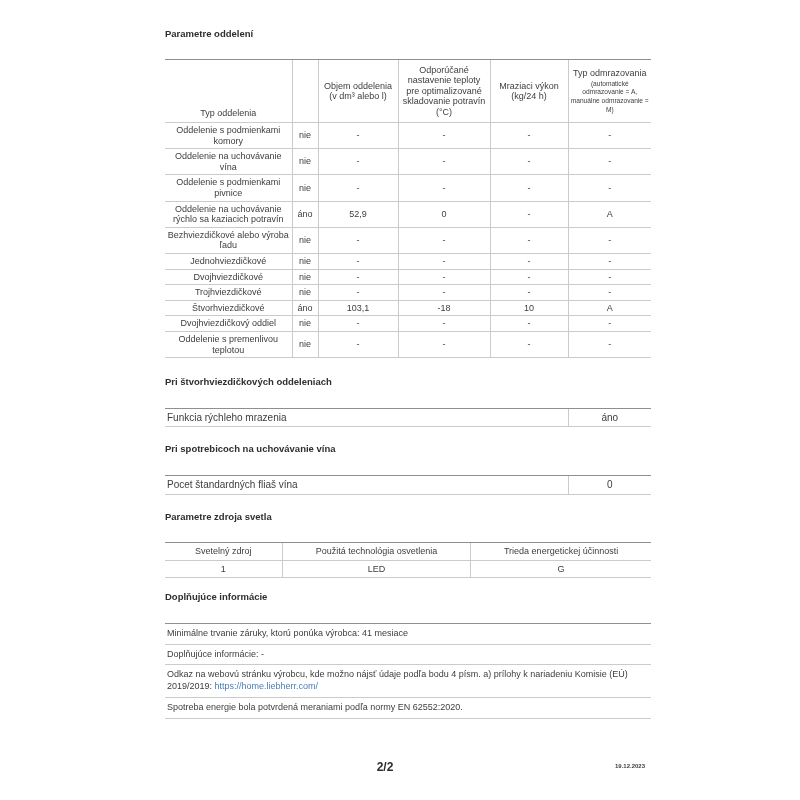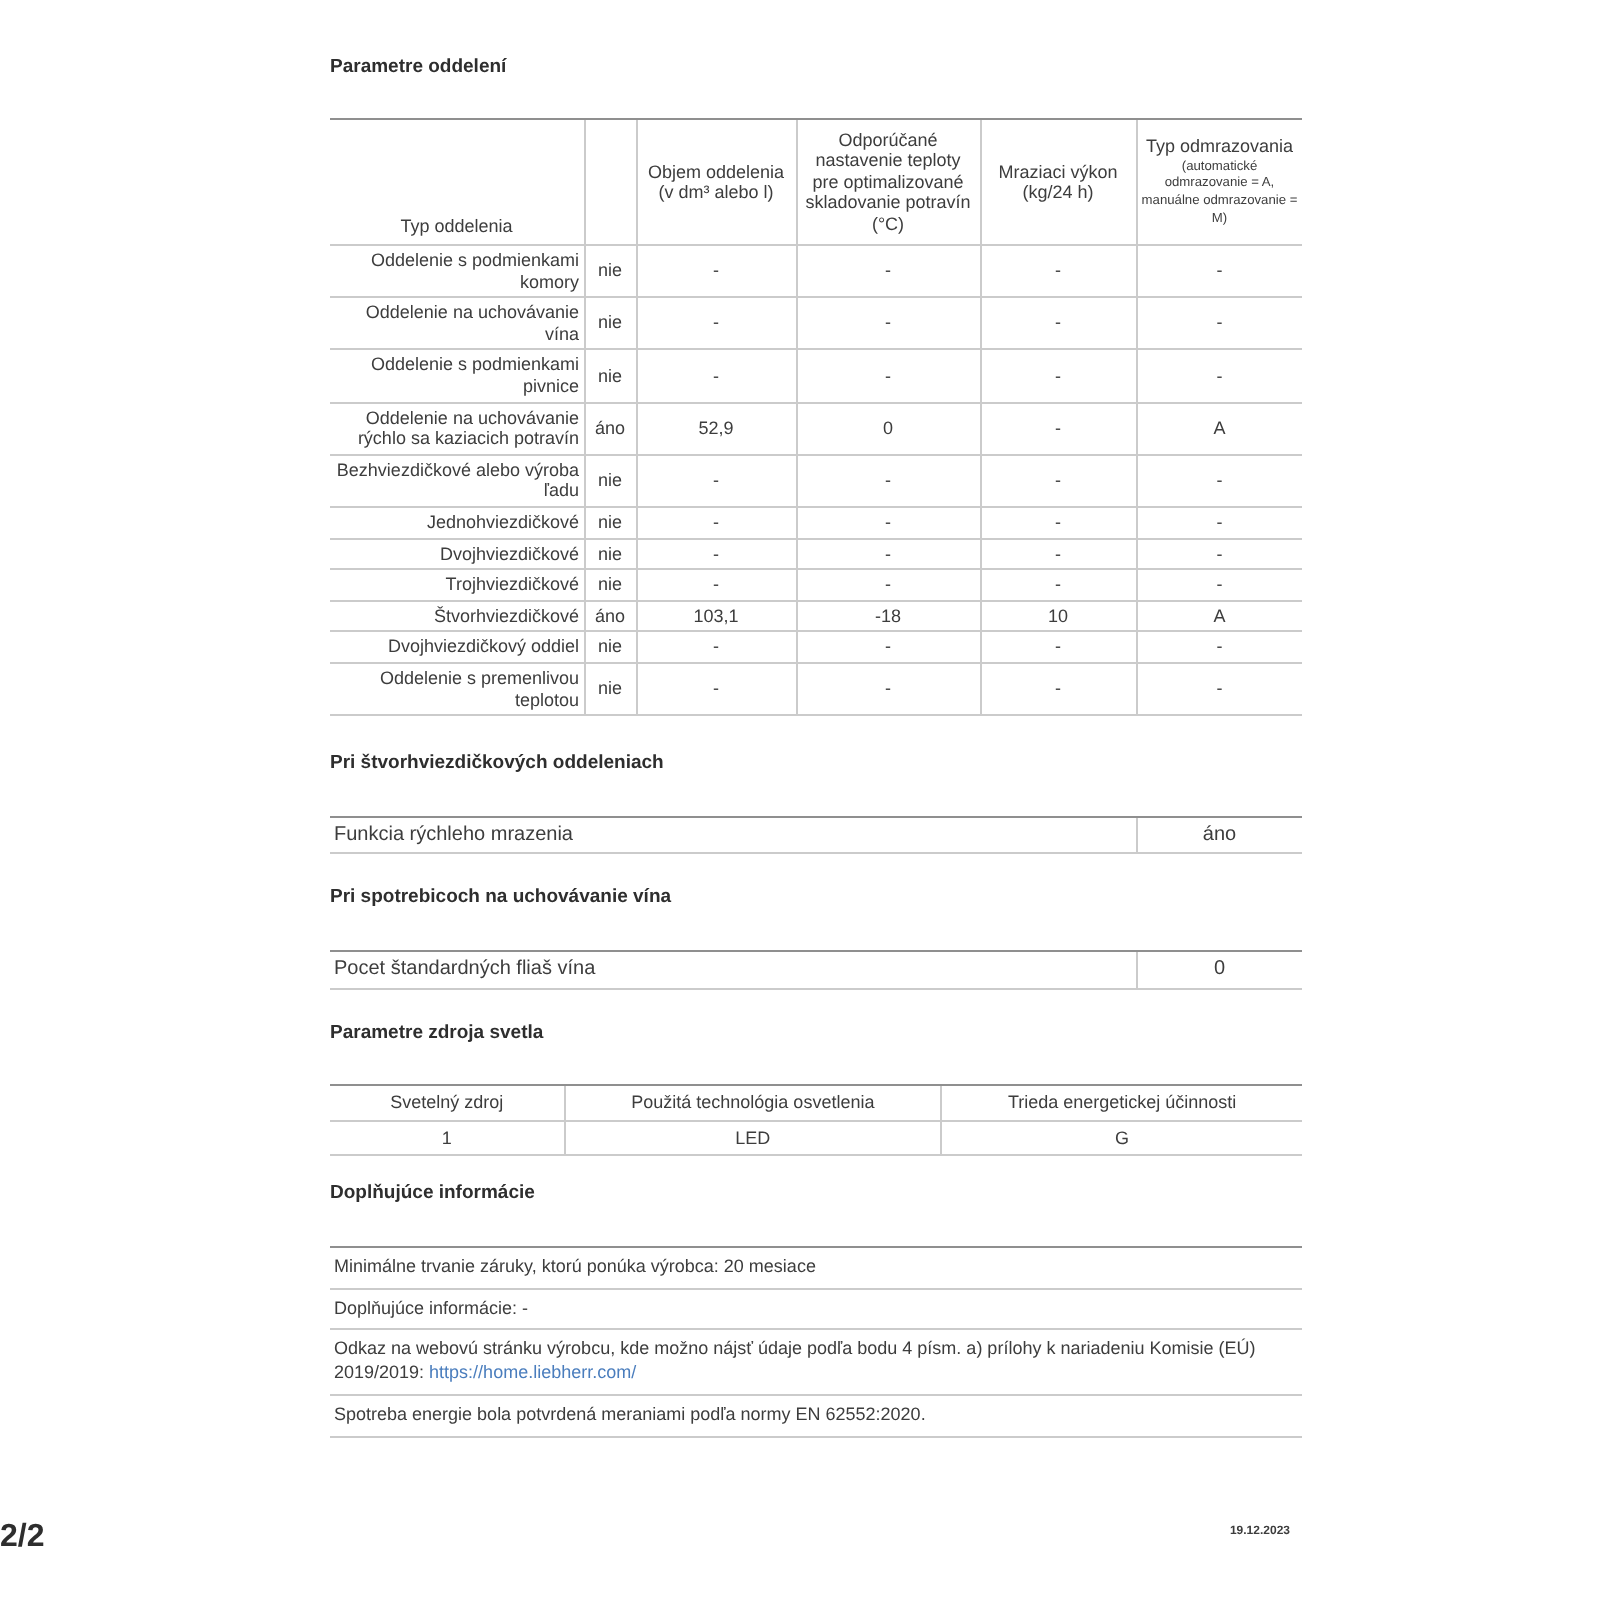--- a/index.html
+++ b/index.html
@@ -26,21 +26,21 @@
   
   .main th, .main td {
     font-size:9px; font-weight:400; line-height:1.18;
     border-bottom:1px solid #cbcbcb; border-left:1px solid #cbcbcb;
     text-align:center; vertical-align:middle; padding:2px 2px;
     color:#3d3d3d; overflow:hidden;
   }
   .main th:first-child, .main td:first-child { border-left:none; }
   .main thead th { height:62px; vertical-align:middle; }
   .main thead th.h-type { vertical-align:bottom; padding-bottom:3px; }
-  .main td.c-label { text-align:right; padding-left:2px; }
+  .main td.c-label { text-align:center; padding-left:2px; }
   .main .note { display:block; font-size:6.6px; line-height:1.3; margin-top:1px; }
 
   
   .kv td {
     font-size:10px; line-height:1.18; padding:3px 2px;
     border-bottom:1px solid #cbcbcb; vertical-align:middle;
   }
   .kv td.kv-label { text-align:left; padding-left:2px; }
   .kv td.kv-value { width:83px; text-align:center; border-left:1px solid #cbcbcb; }
 
@@ -54,21 +54,21 @@
 
   
   .info-row {
     font-size:9px; line-height:1.32; padding:4px 2px 4px 2px;
     border-bottom:1px solid #cbcbcb;
   }
   a.doc-link { color:#4a7dbd; text-decoration:none; }
 
   .footer-page {
     position:absolute; top:760px; left:0; width:770px;
-    font-size:16px; font-weight:700; color:#2e2e2e;
+    text-align:center; font-size:12px; font-weight:700; color:#2e2e2e;
   }
   .footer-date {
     position:absolute; top:763px; left:595px; width:50px;
     text-align:right; font-size:6px; font-weight:700; color:#3d3d3d;
   }
 </style>
 </head>
 <body>
 
 <div class="content">
@@ -232,21 +232,21 @@
         <td>1</td>
         <td>LED</td>
         <td>G</td>
       </tr>
     </tbody>
       </table>
   </div>
 
   <div class="sec sec5">
     <div class="sec-title">Doplňujúce informácie</div>
-    <div class="info-row">Minimálne trvanie záruky, ktorú ponúka výrobca: 20 mesiace</div>
+    <div class="info-row">Minimálne trvanie záruky, ktorú ponúka výrobca: 41 mesiace</div>
     <div class="info-row">Doplňujúce informácie: -</div>
     <div class="info-row"><span>Odkaz na webovú stránku výrobcu, kde možno nájsť údaje podľa bodu 4 písm. a) prílohy k nariadeniu Komisie (EÚ) 2019/2019: </span><a class="doc-link" href="#">https://home.liebherr.com/</a></div>
     <div class="info-row">Spotreba energie bola potvrdená meraniami podľa normy EN 62552:2020.</div>
   </div>
 
 </div>
 
 <div class="footer-page">2/2</div>
 <div class="footer-date">19.12.2023</div>
 

